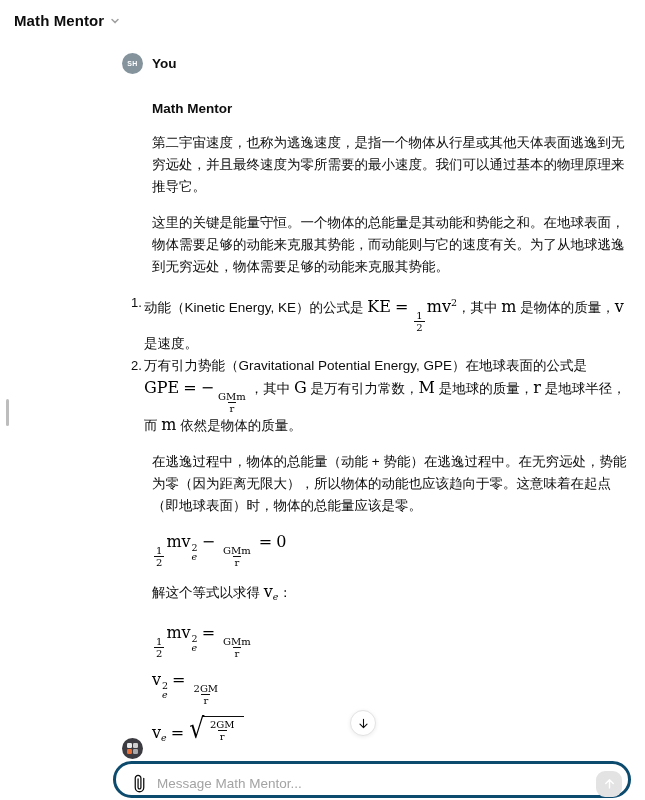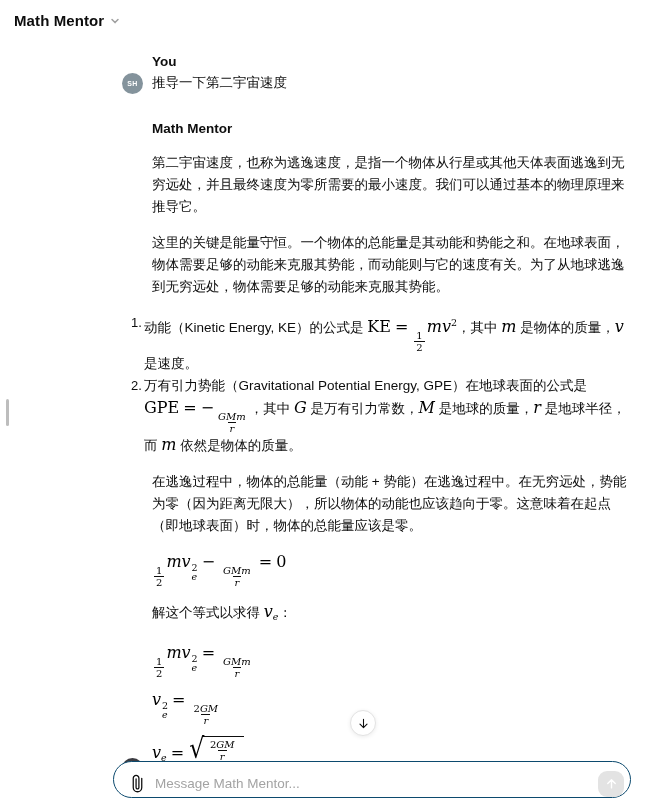--- a/index.html
+++ b/index.html
@@ -26,21 +26,21 @@
   .msg-col{flex:1;min-width:0;}
   .author{font-weight:700;font-size:13.5px;line-height:20px;}
   .msg-body{font-size:13.5px;line-height:22px;}
   .msg-body p{margin:13px 0 14px;}
   .md-ol{margin:0 0 14px;}
   .md-li{display:flex;margin-left:-21px;}
   .li-marker{flex:0 0 13px;font-size:13px;line-height:22px;}
   .li-text{flex:1;min-width:0;}
   
   .math{font-family:"DejaVu Serif","Liberation Serif",serif;font-size:16px;color:#000000;white-space:nowrap;}
-  .mi{font-style:italic;}
+  .mi{}
   .mo{padding:0 4px;}
   .msup{font-size:9.5px;vertical-align:6px;}
   .msub{font-size:9.5px;vertical-align:-3px;font-style:italic;}
   .mss{display:inline-flex;flex-direction:column;align-items:flex-start;
        font-size:9.5px;line-height:9px;vertical-align:-4px;margin-left:1px;}
   .mss .s-sub{font-style:italic;}
   .mfrac{display:inline-flex;flex-direction:column;align-items:center;
          font-size:10px;line-height:11px;vertical-align:-7px;margin:0 2px;}
   .mfrac .den{border-top:1px solid #0d0d0d;}
   .mfrac .num,.mfrac .den{padding:0 2px;}
@@ -51,21 +51,21 @@
   .blk-math{margin:2px 0 10px;min-height:28px;display:flex;align-items:center;}
   
   .scroll-down{
     position:absolute;left:350px;top:710px;width:26px;height:26px;border-radius:50%;
     background:#fff;border:1px solid #e3e3e3;box-shadow:0 1px 4px rgba(0,0,0,.08);
     display:flex;align-items:center;justify-content:center;cursor:pointer;z-index:6;padding:0;
   }
   
   .composer{
     position:absolute;left:113px;top:761px;width:518px;height:37px;box-sizing:border-box;
-    border:1px solid #0c4a6e;border-radius:22px;background:#fff;
+    border:3px solid #0c4a6e;border-radius:22px;background:#fff;
     display:flex;align-items:center;padding:8px 6px 0 11px;z-index:7;
   }
   .attach-btn{border:none;background:transparent;padding:0;width:24px;height:24px;
     display:flex;align-items:center;justify-content:center;cursor:pointer;}
   .composer input{
     flex:1;border:none;outline:none;font-size:13.5px;color:#0d0d0d;background:transparent;
     font-family:"Liberation Sans","DejaVu Sans",sans-serif;padding:0 6px;
   }
   .composer input::placeholder{color:#a3a3a3;}
   .send-btn{border:none;width:26px;height:26px;border-radius:9px;background:#e3e3e3;
@@ -86,21 +86,20 @@
 </div>
 
 <div class="thread">
 
   <div class="message user">
     <div class="avatar user-avatar" style="background: rgb(132, 147, 156);">
       <span>SH</span>
     </div>
     <div class="msg-col">
       <div class="author">You</div>
-      <div class="msg-body">推导一下第二宇宙速度</div>
     </div>
   </div>
 
   <div class="message assistant">
     <div class="avatar bot-avatar" style="background: rgb(59, 59, 65);">
       <span class="dots">
         <span class="dot" id="d0" style="background: rgb(233, 233, 233);"></span>
           <span class="dot" id="d1" style="background: rgb(207, 207, 207);"></span>
           <span class="dot" id="d2" style="background: rgb(232, 112, 58);"></span>
           <span class="dot" id="d3" style="background: rgb(169, 169, 171);"></span>

